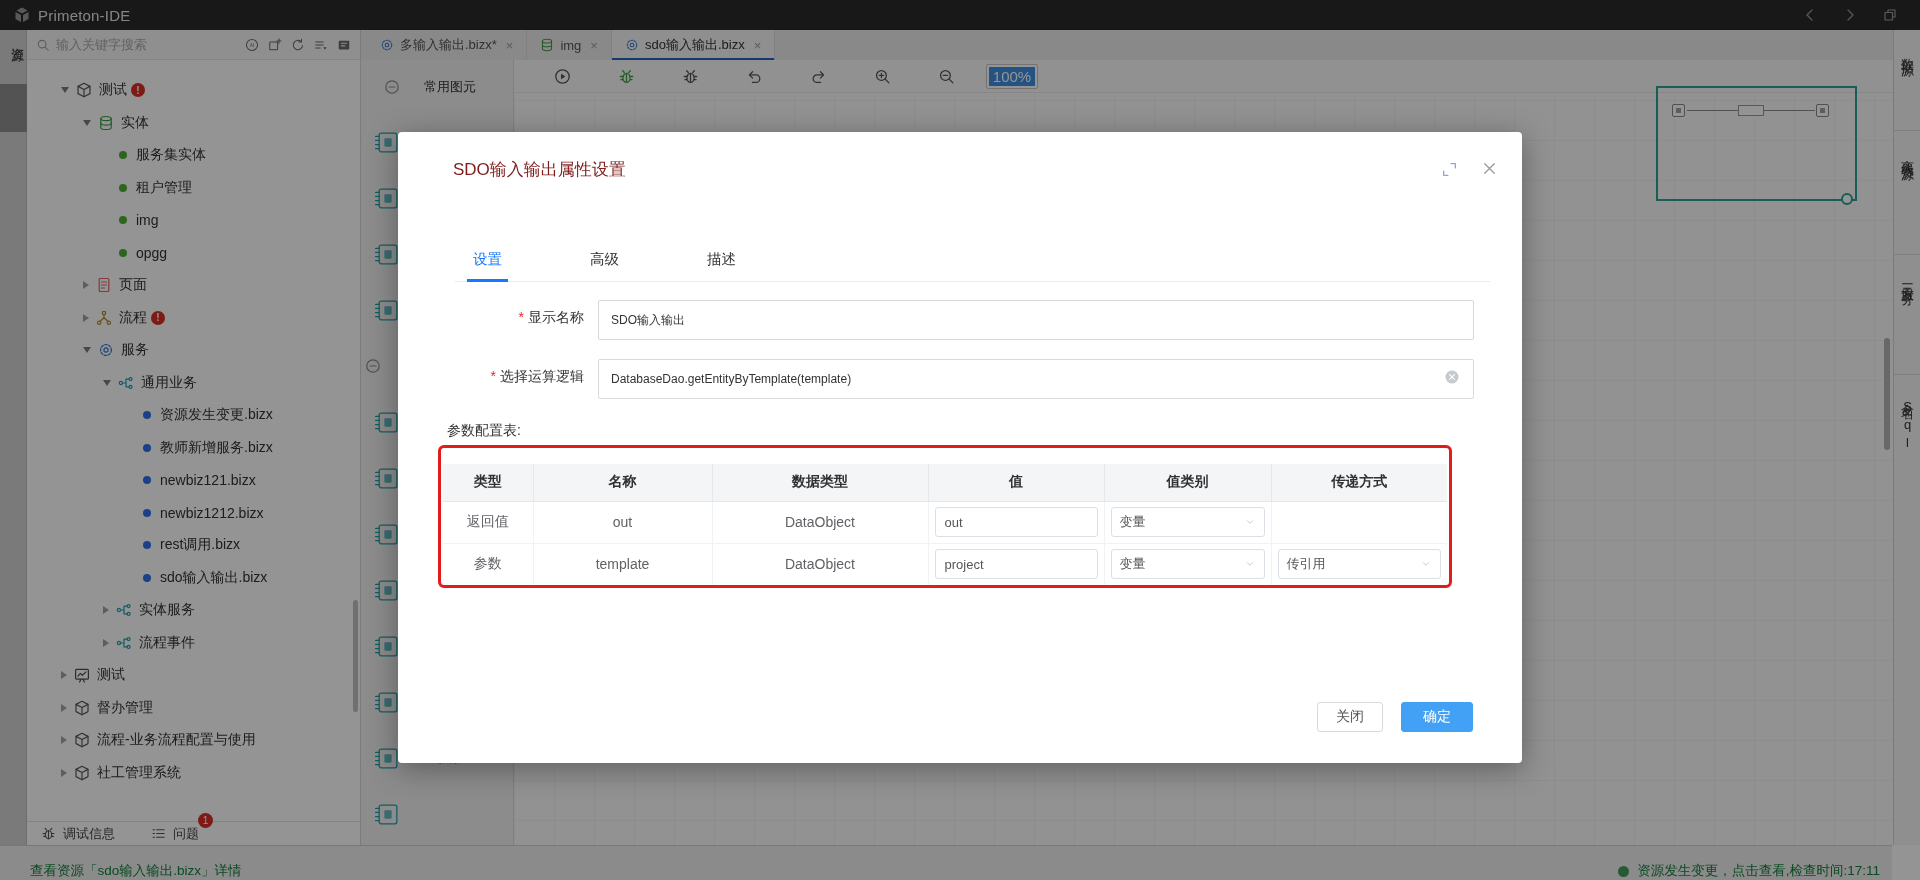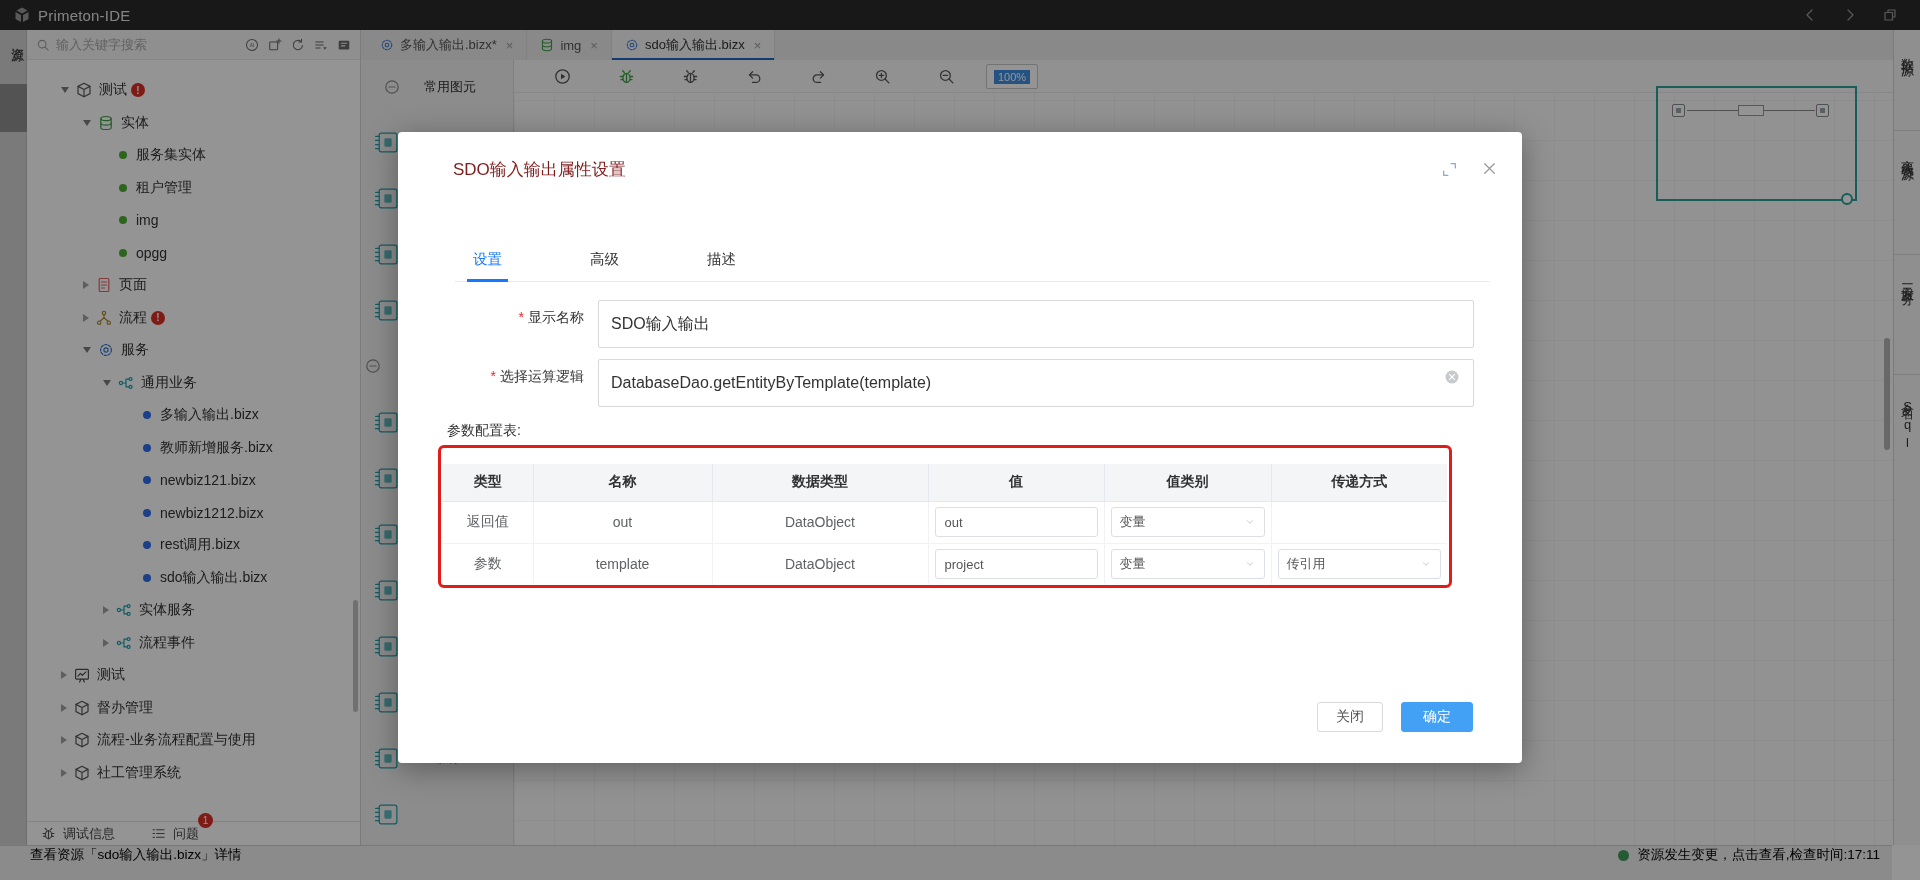--- a/index.html
+++ b/index.html
@@ -66,54 +66,54 @@
 .pal-item.collapse-row{padding-left:4px}
 .pal-item.collapse-row .ic{color:#8a8a8a}
 
 
 #canvas{position:absolute;left:514px;top:60px;width:1379px;height:785px;background:#fcfcfc;background-image:linear-gradient(#00000009 1px,transparent 1px),linear-gradient(90deg,#00000009 1px,transparent 1px);background-size:40px 40px}
 #cv-toolbar{position:absolute;left:0;top:0;width:100%;height:33px;background:#fafafa;border-bottom:1px solid #e9e9e9;display:flex;align-items:center;gap:47px;padding-left:40px}
 #cv-toolbar .ic{color:#555}
 #cv-toolbar .ic svg{width:17px;height:17px}
 #cv-toolbar .ic-debug-run{color:#3f9d42}
 #zoombox{position:absolute;left:472px;top:4px;width:52px;height:25px;background:#fff;border:1px solid #c6c6c6;border-radius:2px;display:flex;align-items:center;justify-content:center}
-#zoombox span{background:#3e8ee0;color:#fff;font-size:11px;padding:1px 4px}
+#zoombox span{background:#3e8ee0;color:#fff;font-size:15px;padding:1px 4px}
 #sel-rect{position:absolute;left:1142px;top:26px;width:201px;height:115px;border:2px solid #2aa198}
 #sel-handle{position:absolute;left:1327px;top:133px;width:12px;height:12px;border:2px solid #2aa198;border-radius:50%;background:#fff}
 .mini-node{position:absolute;width:13px;height:13px;border:1px solid #8a8a8a;border-radius:2px;background:#fff}
 .mini-node i{display:block;width:5px;height:5px;margin:3px auto;background:#9aa5ad}
 #mini-line{position:absolute;left:1173px;top:50px;width:128px;height:1px;background:#8a8a8a}
 #mini-label{position:absolute;left:1224px;top:45px;width:26px;height:11px;border:1px solid #9a9a9a;background:#fff}
 #cv-scroll{position:absolute;left:1370px;top:278px;width:6px;height:112px;background:#b3b3b3;border-radius:3px}
 
 
 #rightstrip{position:absolute;left:1893px;top:30px;width:27px;height:815px;background:#f6f6f6;border-left:1px solid #d5d5d5}
 .rs-sec{border-bottom:1px solid #d9d9d9;display:flex;justify-content:center;padding:18px 0 14px}
 .rs-sec span{writing-mode:vertical-rl;text-orientation:upright;font-size:13px;color:#333;letter-spacing:3px}
 .rs-sec:nth-child(1){height:101px}.rs-sec:nth-child(2){height:124px}
 .rs-sec:nth-child(3){height:120px}.rs-sec:nth-child(4){height:130px;border-bottom:none}
 
 
-#statusbar{position:absolute;left:0;top:845px;width:1892px;height:35px;background:#efefef;border-top:1px solid #cfcfcf;display:flex;align-items:flex-start;padding:0 12px 0 30px;font-size:13.5px;color:#000000}
+#statusbar{position:absolute;left:0;top:845px;width:1892px;height:35px;background:#efefef;border-top:1px solid #cfcfcf;display:flex;align-items:flex-end;padding:0 12px 0 30px;font-size:13.5px;color:#15803d}
 #status-right{margin-left:auto;display:flex;align-items:center;gap:8px}
 #status-dot{width:11px;height:11px;border-radius:50%;background:#3f9d57}
 
 
 #mask{position:absolute;inset:0;background:rgba(0,0,0,.42);z-index:40}
 #modal{position:absolute;left:398px;top:132px;width:1124px;height:631px;background:#fff;border-radius:4px;box-shadow:0 6px 30px rgba(0,0,0,.35);z-index:50}
 #m-title{position:absolute;left:55px;top:26px;font-size:17px;color:#7f1d1d}
 #m-expand{position:absolute;left:1043px;top:29px;color:#85a9d6;cursor:pointer}
 #m-close{position:absolute;left:1083px;top:28px;color:#9a9a9a;cursor:pointer}
 #m-expand svg,#m-close svg{width:17px;height:17px}
 #m-tabs{position:absolute;left:57px;right:32px;top:108px;height:42px;border-bottom:1px solid #ebebeb;padding-left:12px}
 .mtab{display:inline-block;padding:0 6px;margin-right:76px;line-height:39px;font-size:14.5px;color:#333;cursor:pointer}
 .mtab.active{color:#1677ff;border-bottom:3px solid #1677ff}
 .f-label{position:absolute;width:132px;left:54px;text-align:right;font-size:14px;color:#333;white-space:nowrap}
 .f-label .req{color:#f5222d;margin-right:4px}
-.f-input{position:absolute;left:200px;width:876px;height:48px;border:1px solid #d9d9d9;border-radius:2px;font-size:16px;color:#333;padding:0 12px;outline:none}
+.f-input{position:absolute;left:200px;width:876px;height:40px;border:1px solid #d9d9d9;border-radius:2px;font-size:12px;color:#333;padding:0 12px;outline:none}
 #f-label-1{top:177px}#f-input-1{top:168px}
 #f-label-2{top:236px}#f-input-2{top:227px}
 #f-clear{position:absolute;left:1046px;top:237px}
 #tbl-label{position:absolute;left:49px;top:290px;font-size:14px;color:#333}
 #red-frame{position:absolute;left:40px;top:313px;width:1014px;height:143px;border:3px solid #e21b1b;border-radius:6px;pointer-events:none;z-index:5}
 #ptable{position:absolute;left:45px;top:332px;width:1004px;border-collapse:collapse;table-layout:fixed;background:#fff}
 #ptable th{height:37px;background:#f4f5f7;font-size:14px;font-weight:bold;color:#303133;border-right:1px solid #e4e7ed;border-bottom:1px solid #e4e7ed;text-align:center}
 #ptable th:last-child{border-right:none}
 #ptable td{height:42px;font-size:14px;color:#606266;text-align:center;border-right:1px solid #f0f2f5;border-bottom:1px solid #f0f2f5;padding:0 6px}
 #ptable td:last-child{border-right:none}
@@ -287,21 +287,21 @@
               <circle cx="2.9" cy="8" r="1.6"></circle>
               <circle cx="12.6" cy="4.1" r="1.5"></circle>
               <circle cx="12.6" cy="11.9" r="1.5"></circle>
               <path d="M4.5 8H8M8 8V4.1M8 8v3.8M8 4.1h3.1M8 11.9h3.1"></path>
             </svg>
           </span>
           <span>通用业务</span>
         </div>
         <div class="titem l3 dot">
           <span class="bullet blue"></span>
-          <span>多输入输出.bizx</span>
+          <span>资源发生变更.bizx</span>
         </div>
         <div class="titem l3 dot">
           <span class="bullet blue"></span>
           <span>教师新增服务.bizx</span>
         </div>
         <div class="titem l3 dot">
           <span class="bullet blue"></span>
           <span>newbiz121.bizx</span>
         </div>
         <div class="titem l3 dot">

